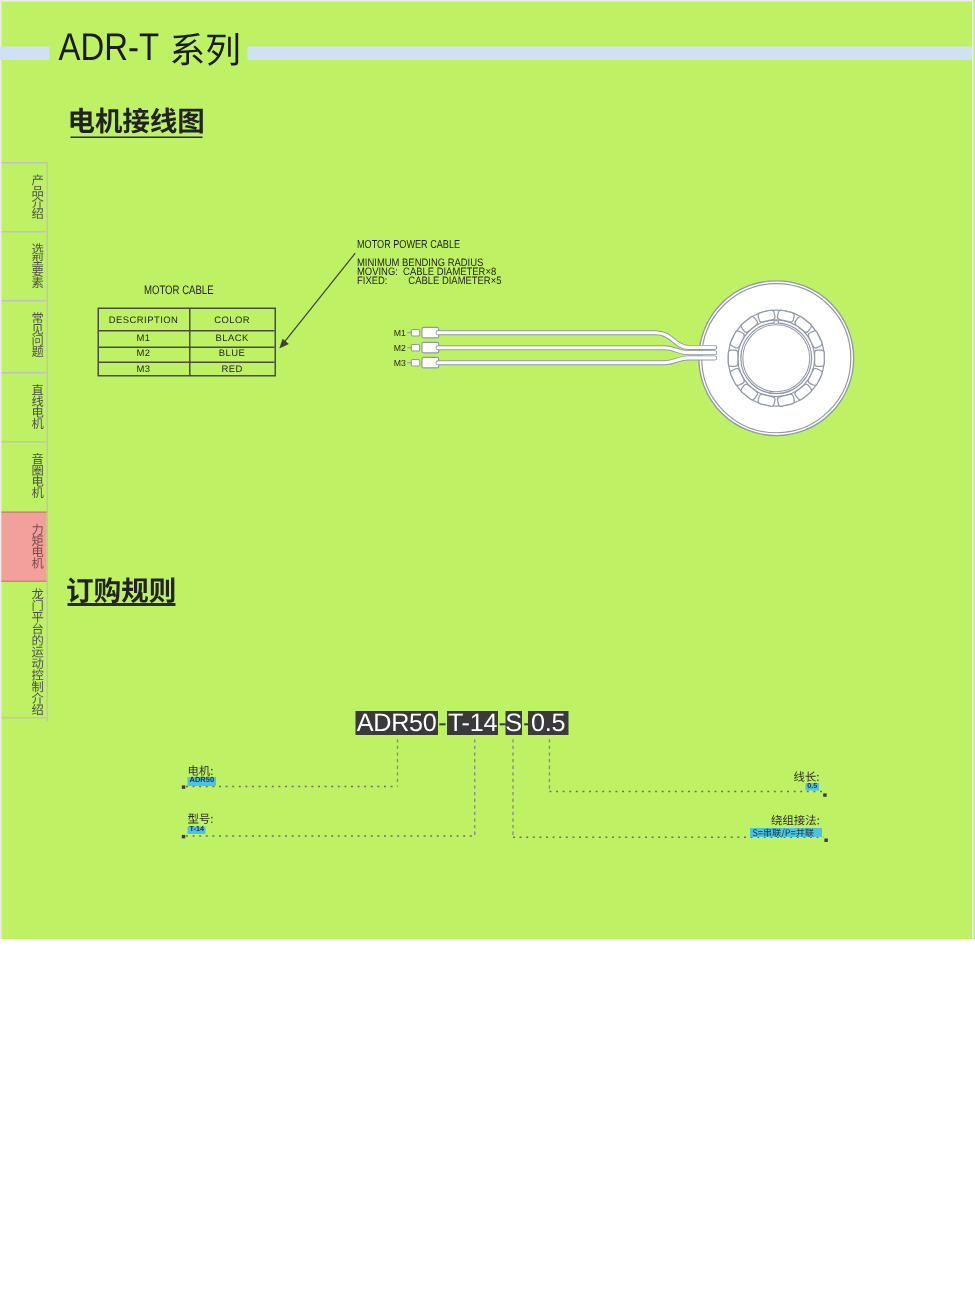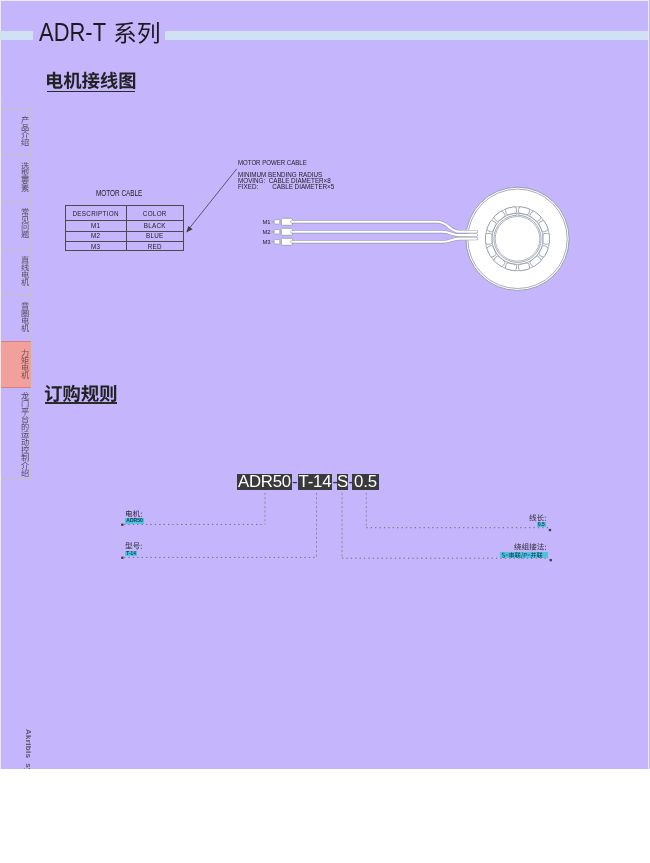--- a/index.html
+++ b/index.html
@@ -1,15 +1,15 @@
 <!DOCTYPE html>
 <html><head><meta charset="utf-8"><style>
 html,body{margin:0;padding:0;background:#fff;}
 body,*{font-family:"Liberation Sans",sans-serif;}
-#page{position:relative;width:650px;height:769px;background:#c4b5fd;overflow:hidden;}
+#page{position:relative;width:650px;height:626px;background:#bef264;overflow:hidden;}
 .abs{position:absolute;}
 </style></head><body>
 <div id="page">
 
 <div class="abs" style="left:0;top:0;width:649px;height:856px;border:1px solid #ececec;box-sizing:border-box"></div>
 
 <div class="abs" style="left:0px;top:31.3px;width:32.5px;height:8.3px;background:#cfe1f3"></div>
 
 <div class="abs" style="left:165.3px;top:31.3px;width:483px;height:8.3px;background:#cfe1f3"></div>
 

